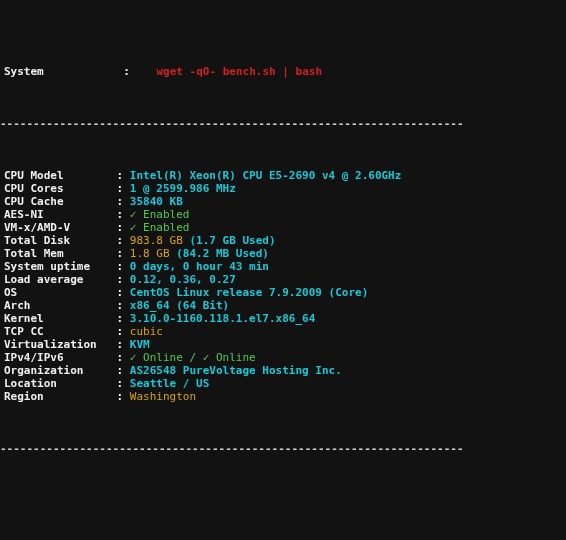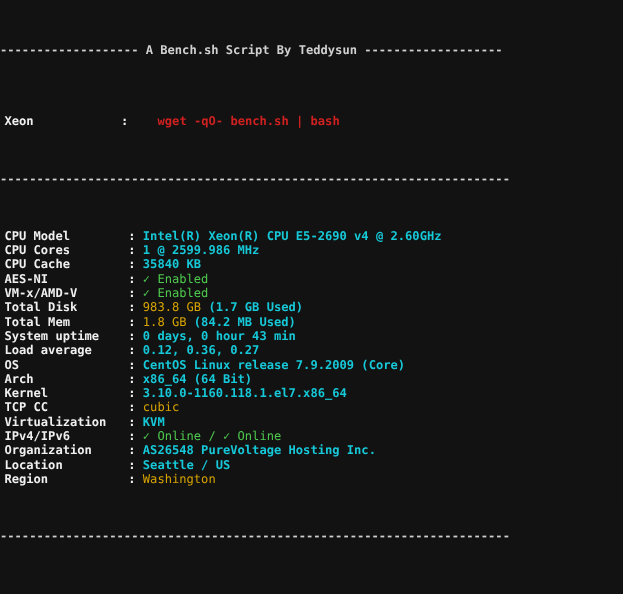--- a/index.html
+++ b/index.html
@@ -48,24 +48,23 @@
   .green2  { color: #55c000; font-weight: bold; }
   .red     { color: #d02020; font-weight: bold; padding-left: 20px; }
   .cyan    { color: #16c8d8; font-weight: bold; margin-top: 24px; }
   .yellow  { color: #d8a400; font-weight: normal; }
 </style>
 </head>
 <body>
 
 <div id="terminal">
 
-  <div class="line sep">------------------- A Bench.sh Script By Teddysun -------------------</div>
 
 
-  <div class="line"><span class="lbl">Xeon            </span><span class="colon">: </span><span class="red">wget -qO- bench.sh | bash</span></div>
+  <div class="line"><span class="lbl">System            </span><span class="colon">: </span><span class="red">wget -qO- bench.sh | bash</span></div>
 
   <div class="line sep">----------------------------------------------------------------------</div>
 
   <div id="sysinfo-block"><div class="line"><span class="lbl">CPU Model        </span><span class="colon">: </span><span class="cyan">Intel(R) Xeon(R) CPU E5-2690 v4 @ 2.60GHz</span></div><div class="line"><span class="lbl">CPU Cores        </span><span class="colon">: </span><span class="cyan">1 @ 2599.986 MHz</span></div><div class="line"><span class="lbl">CPU Cache        </span><span class="colon">: </span><span class="cyan">35840 KB</span></div><div class="line"><span class="lbl">AES-NI           </span><span class="colon">: </span><span class="green">✓ Enabled</span></div><div class="line"><span class="lbl">VM-x/AMD-V       </span><span class="colon">: </span><span class="green">✓ Enabled</span></div><div class="line"><span class="lbl">Total Disk       </span><span class="colon">: </span><span class="yellow">983.8 GB</span><span class="cyan"> (1.7 GB Used)</span></div><div class="line"><span class="lbl">Total Mem        </span><span class="colon">: </span><span class="yellow">1.8 GB</span><span class="cyan"> (84.2 MB Used)</span></div><div class="line"><span class="lbl">System uptime    </span><span class="colon">: </span><span class="cyan">0 days, 0 hour 43 min</span></div><div class="line"><span class="lbl">Load average     </span><span class="colon">: </span><span class="cyan">0.12, 0.36, 0.27</span></div><div class="line"><span class="lbl">OS               </span><span class="colon">: </span><span class="cyan">CentOS Linux release 7.9.2009 (Core)</span></div><div class="line"><span class="lbl">Arch             </span><span class="colon">: </span><span class="cyan">x86_64 (64 Bit)</span></div><div class="line"><span class="lbl">Kernel           </span><span class="colon">: </span><span class="cyan">3.10.0-1160.118.1.el7.x86_64</span></div><div class="line"><span class="lbl">TCP CC           </span><span class="colon">: </span><span class="yellow">cubic</span></div><div class="line"><span class="lbl">Virtualization   </span><span class="colon">: </span><span class="cyan">KVM</span></div><div class="line"><span class="lbl">IPv4/IPv6        </span><span class="colon">: </span><span class="green">✓ Online / ✓ Online</span></div><div class="line"><span class="lbl">Organization     </span><span class="colon">: </span><span class="cyan">AS26548 PureVoltage Hosting Inc.</span></div><div class="line"><span class="lbl">Location         </span><span class="colon">: </span><span class="cyan">Seattle / US</span></div><div class="line"><span class="lbl">Region           </span><span class="colon">: </span><span class="yellow">Washington</span></div></div>
 
   <div class="line sep">----------------------------------------------------------------------</div>
 
   
 
   

